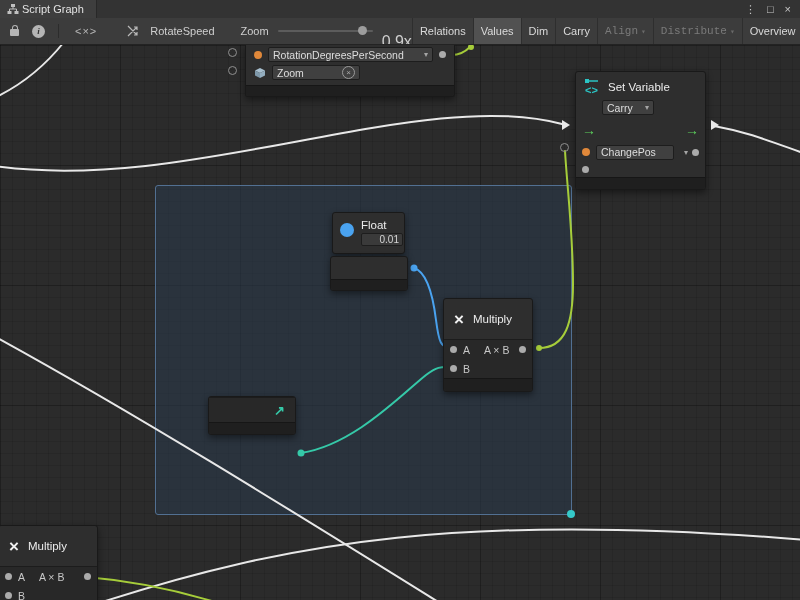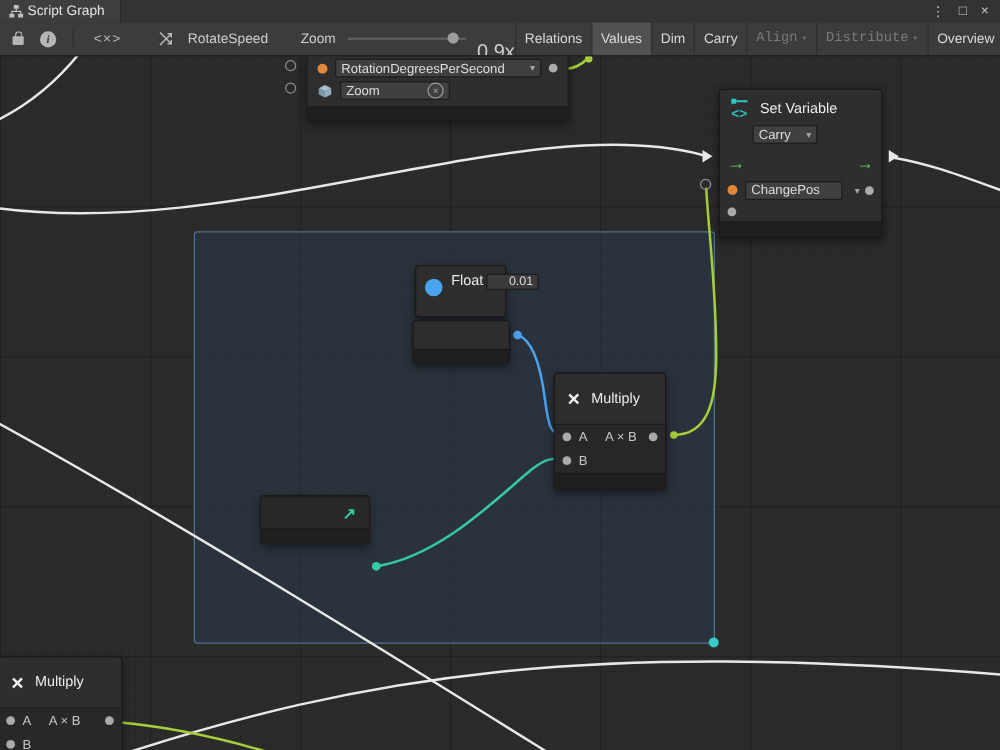--- a/index.html
+++ b/index.html
@@ -89,21 +89,21 @@
   .remove{margin-left:auto;width:11px;height:11px;border:1px solid #9a9a9a;border-radius:50%;
           display:flex;align-items:center;justify-content:center;font-size:8px;color:#aaa;flex:none;}
   .sv-head{display:flex;align-items:center;gap:6px;padding:6px 8px 2px;}
   .sv-scope{width:52px;margin:2px 0 2px 26px;}
   .sv-flow{height:26px;display:flex;align-items:center;justify-content:space-between;padding:0 6px;}
   .flow-arrow{color:#5dd35d;font-weight:bold;font-size:14px;line-height:1;}
 
   
   .fl-head{display:flex;align-items:flex-start;gap:7px;padding:6px 7px;}
   .fl-circle{width:14px;height:14px;border-radius:50%;background:#4aa3f0;flex:none;margin-top:4px;}
-  .fl-col{display:flex;flex-direction:row;gap:2px;}
+  .fl-col{display:flex;flex-direction:column;gap:2px;}
   .fl-field{background:#3a3a3a;border:1px solid #1d1d1d;border-radius:2px;width:42px;height:13px;
             font-size:10px;color:#d5d5d5;display:flex;align-items:center;justify-content:flex-end;
             padding:0 3px;box-sizing:border-box;}
 
   
   .vechead{display:flex;align-items:center;gap:6px;padding:6px 7px;height:32px;}
   .vecbody{height:24px;background:#282828;border-top:1px solid #1c1c1c;display:flex;align-items:center;
            justify-content:flex-end;padding-right:10px;}
   .vecport{color:#35c9a8;font-size:13px;font-weight:bold;line-height:1;}
 </style>

